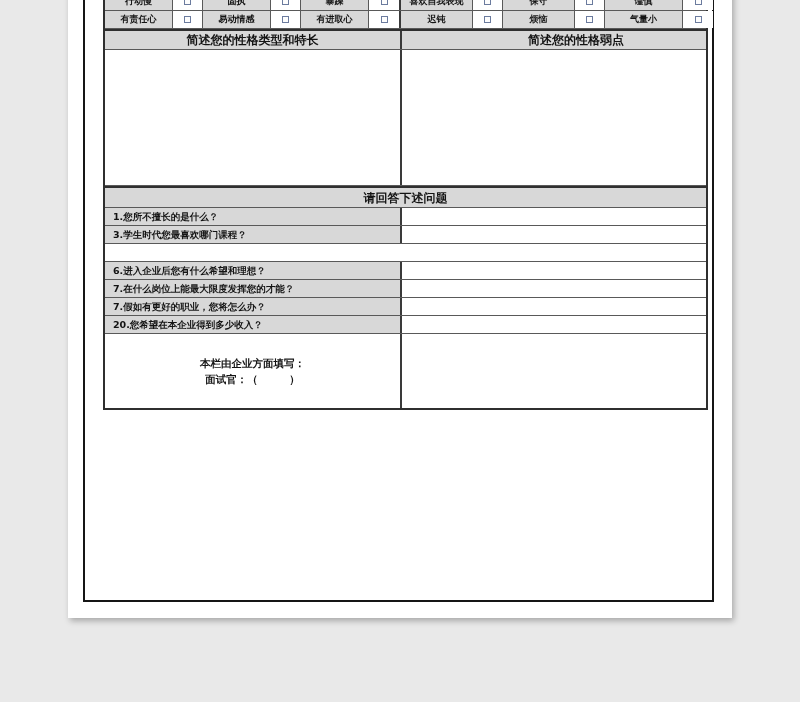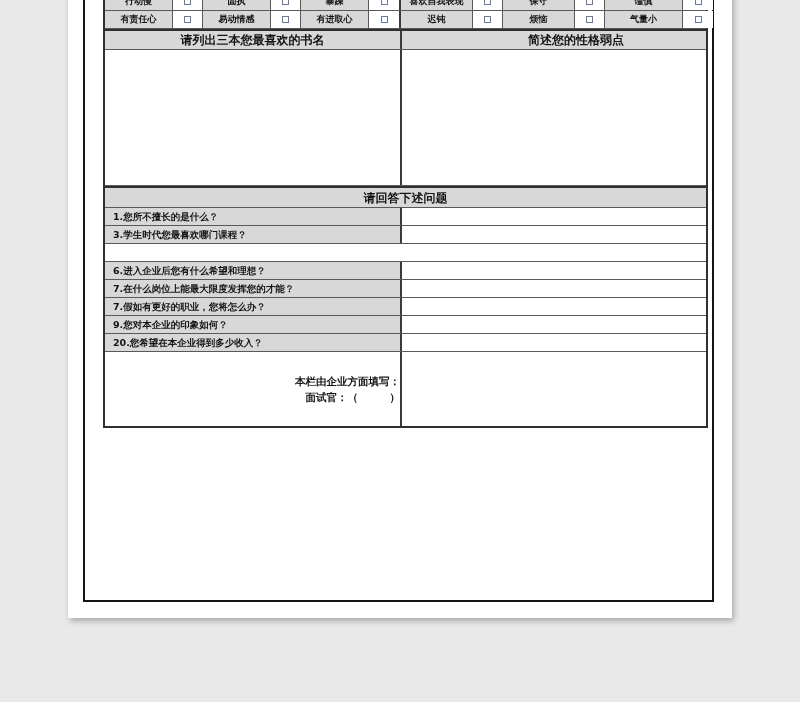--- a/index.html
+++ b/index.html
@@ -71,21 +71,21 @@
   .qcell {
     width:297px; background:#d8d8d8; border-right:2px solid #3a3a3a;
     font-size:9.5px; line-height:17px; padding-left:8px;
     overflow:hidden; white-space:nowrap;
   }
   .acell { flex:1; background:#ffffff; }
   
   .frow { display:flex; height:74px; }
   .fcell {
     width:297px; border-right:2px solid #3a3a3a; background:#ffffff;
-    display:flex; flex-direction:column; align-items:flex-end; justify-content:center;
+    display:flex; flex-direction:column; align-items:center; justify-content:center;
     font-size:10.5px; line-height:16px;
   }
   .fempty { flex:1; background:#ffffff; }
 </style>
 </head>
 <body>
 
 <div class="sheet"></div>
 <div class="frame"></div>
 
@@ -147,21 +147,21 @@
           <span class="cb"></span>
         </div>
       <div class="tlabel wide">气量小</div>
       <div class="tcb">
           <span class="cb"></span>
         </div>
     </div>
   </div>
 
   <div class="dualhead">
-    <div class="hcell l">请列出三本您最喜欢的书名</div>
+    <div class="hcell l">简述您的性格类型和特长</div>
     <div class="hcell r">简述您的性格弱点</div>
   </div>
 
   <div class="bigrow">
     <div class="bcell l"></div>
     <div class="bcell r"></div>
   </div>
 
   <div class="qhead">请回答下述问题</div>
 
@@ -179,24 +179,20 @@
   <div class="qrow">
     <div class="qcell">6.进入企业后您有什么希望和理想？</div>
     <div class="acell"></div>
   </div>
   <div class="qrow">
     <div class="qcell">7.在什么岗位上能最大限度发挥您的才能？</div>
     <div class="acell"></div>
   </div>
   <div class="qrow">
     <div class="qcell">7.假如有更好的职业，您将怎么办？</div>
-    <div class="acell"></div>
-  </div>
-  <div class="qrow">
-    <div class="qcell">9.您对本企业的印象如何？</div>
     <div class="acell"></div>
   </div>
   <div class="qrow">
     <div class="qcell">20.您希望在本企业得到多少收入？</div>
     <div class="acell"></div>
   </div>
 
   <div class="frow">
     <div class="fcell">
       <div>本栏由企业方面填写：</div>

